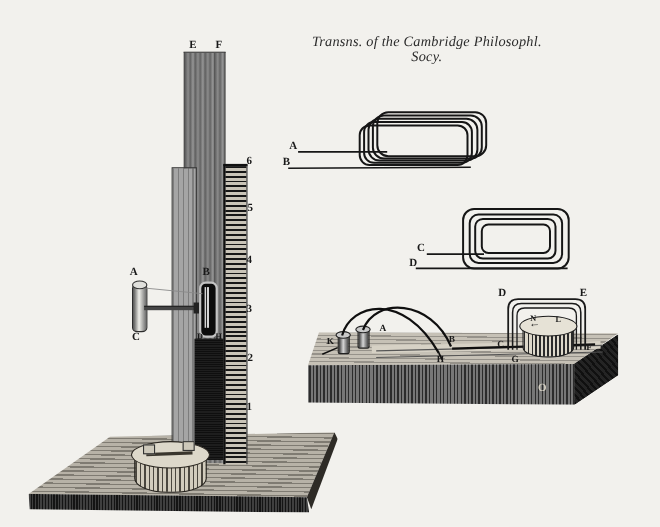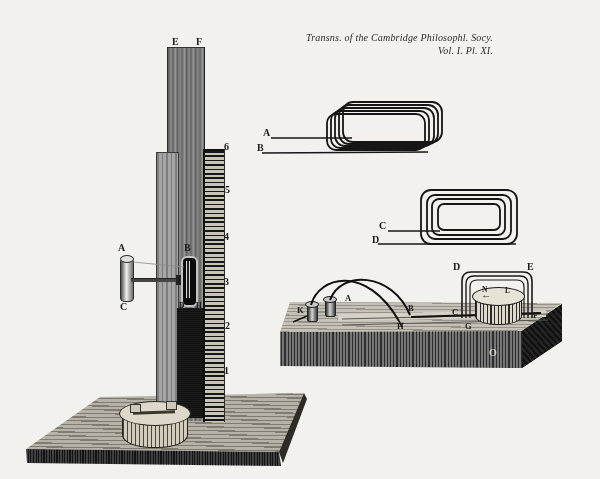--- a/index.html
+++ b/index.html
@@ -11,22 +11,22 @@
   .abs{position:absolute;}
   .lbl{
     position:absolute; font-family:"Liberation Serif", serif;
     font-weight:bold; color:#191919; font-size:10px; line-height:1;
     letter-spacing:0; white-space:nowrap;
   }
   .lbl.sm{font-size:7.5px;}
   .lbl.md{font-size:8.5px;}
   .lbl.lt{color:#d5d0c3;}
   .caption{
-    position:absolute; left:283px; top:31px; width:210px; text-align:right;
-    font-style:italic; font-size:10px; color:#2b2b2b; line-height:13px;
+    position:absolute; left:283px; top:31px; width:210px; text-align:center;
+    font-style:italic; font-size:13px; color:#2b2b2b; line-height:13px;
     letter-spacing:.2px;
   }
   svg{position:absolute; left:0; top:0;}
   
   .platform-top{
     left:20px; top:390px; width:290px; height:80px;
     clip-path:polygon(80px 7px,284px 3px,259px 62px,6px 59px);
     background:repeating-linear-gradient(181deg,#7f7b72 0 1.3px,#b7b2a7 1.3px 3.8px);
   }
   .platform-front{
@@ -131,21 +131,20 @@
     transform:rotate(-3deg); position:absolute; line-height:1;
   }
 </style>
 </head>
 <body>
 
 <div id="stage">
 
   <div class="caption">
     <div>Transns. of the Cambridge Philosophl. Socy.</div>
-    <div>Vol. I. Pl. XI.</div>
   </div>
 
   <div class="abs platform-top"></div>
   <div class="abs platform-front"></div>
   <div class="abs platform-right"></div>
 
   <div class="abs main-post"></div>
   <div class="abs front-plank"></div>
   <div class="abs scale-strip"></div>
   <div class="abs dark-patch"></div>

